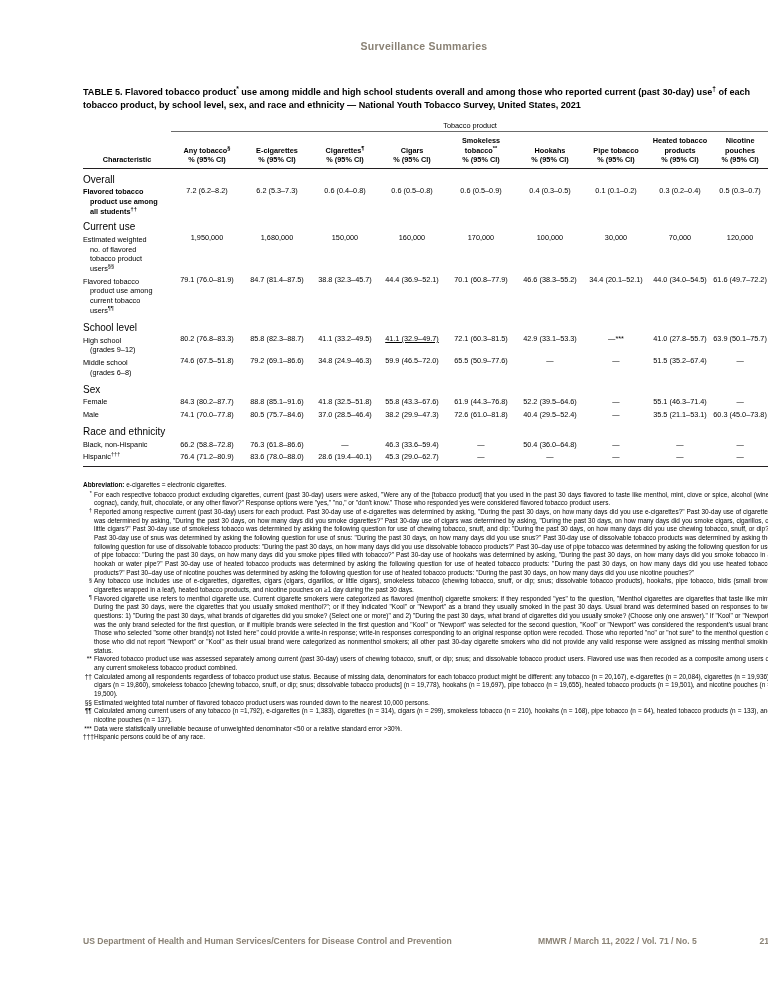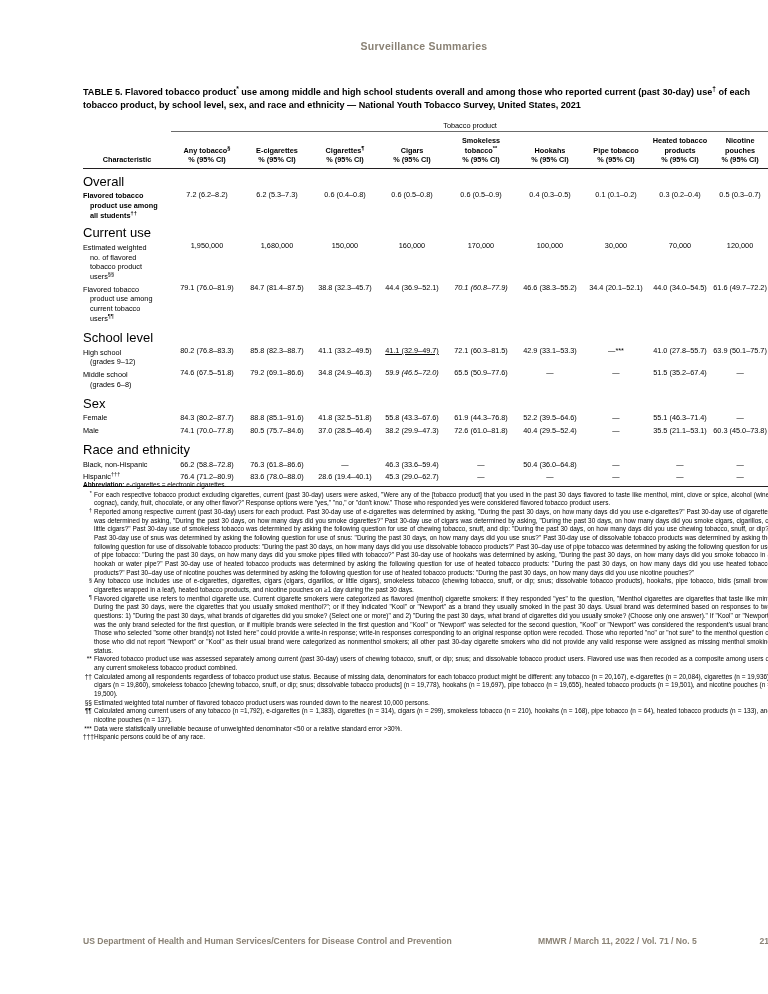--- a/index.html
+++ b/index.html
@@ -91,21 +91,21 @@
   tr.headrow th.charhead {
     text-align: center;
     padding-left: 0 !important;
   }
   th sup, td sup { font-size: 5.6px; vertical-align: super; line-height: 0; }
 
   .rule-thick td { border-top: 1.6px solid #231f20; height: 0; font-size: 0; line-height: 0; }
 
   .grouphdr td {
     font-weight: bold;
-    font-size: 13px;
+    font-size: 10px;
     padding-top: 5px !important;
     padding-bottom: 1px !important;
     text-align: left;
   }
   .grouphdr-tight td { padding-top: 3.5px !important; }
 
   tr.datarow td {
     font-size: 7.3px;
     line-height: 1.33;
     text-align: center;
@@ -257,21 +257,21 @@
         <td style="vertical-align:top;padding-top:0 !important;">70,000</td>
         <td style="vertical-align:top;padding-top:0 !important;">120,000</td>
       </tr>
 
       <tr class="datarow">
         <td class="lbl"><span>Flavored tobacco</span><br><span class="indent">product use among</span><span class="indent">current tobacco</span><span class="indent"><span>users</span><sup>¶¶</sup></span></td>
         <td style="vertical-align:top;padding-top:0 !important;">79.1 (76.0–81.9)</td>
         <td style="vertical-align:top;padding-top:0 !important;">84.7 (81.4–87.5)</td>
         <td style="vertical-align:top;padding-top:0 !important;">38.8 (32.3–45.7)</td>
         <td style="vertical-align:top;padding-top:0 !important;">44.4 (36.9–52.1)</td>
-        <td style="vertical-align:top;padding-top:0 !important;font-style:italic;">70.1 (60.8–77.9)</td>
+        <td style="vertical-align:top;padding-top:0 !important;">70.1 (60.8–77.9)</td>
         <td style="vertical-align:top;padding-top:0 !important;">46.6 (38.3–55.2)</td>
         <td style="vertical-align:top;padding-top:0 !important;">34.4 (20.1–52.1)</td>
         <td style="vertical-align:top;padding-top:0 !important;">44.0 (34.0–54.5)</td>
         <td style="vertical-align:top;padding-top:0 !important;">61.6 (49.7–72.2)</td>
       </tr>
 
       <tr class="grouphdr">
         <td colspan="10">School level</td>
       </tr>
 
@@ -286,21 +286,21 @@
         <td style="vertical-align:top;padding-top:0 !important;">—***</td>
         <td style="vertical-align:top;padding-top:0 !important;">41.0 (27.8–55.7)</td>
         <td style="vertical-align:top;padding-top:0 !important;">63.9 (50.1–75.7)</td>
       </tr>
 
       <tr class="datarow">
         <td class="lbl"><span>Middle school</span><br><span class="indent">(grades 6–8)</span></td>
         <td style="vertical-align:top;padding-top:0 !important;">74.6 (67.5–51.8)</td>
         <td style="vertical-align:top;padding-top:0 !important;">79.2 (69.1–86.6)</td>
         <td style="vertical-align:top;padding-top:0 !important;">34.8 (24.9–46.3)</td>
-        <td style="vertical-align:top;padding-top:0 !important;font-style:italic;">59.9 (46.5–72.0)</td>
+        <td style="vertical-align:top;padding-top:0 !important;">59.9 (46.5–72.0)</td>
         <td style="vertical-align:top;padding-top:0 !important;">65.5 (50.9–77.6)</td>
         <td style="vertical-align:top;padding-top:0 !important;">—</td>
         <td style="vertical-align:top;padding-top:0 !important;">—</td>
         <td style="vertical-align:top;padding-top:0 !important;">51.5 (35.2–67.4)</td>
         <td style="vertical-align:top;padding-top:0 !important;">—</td>
       </tr>
 
       <tr class="grouphdr">
         <td colspan="10">Sex</td>
       </tr>

